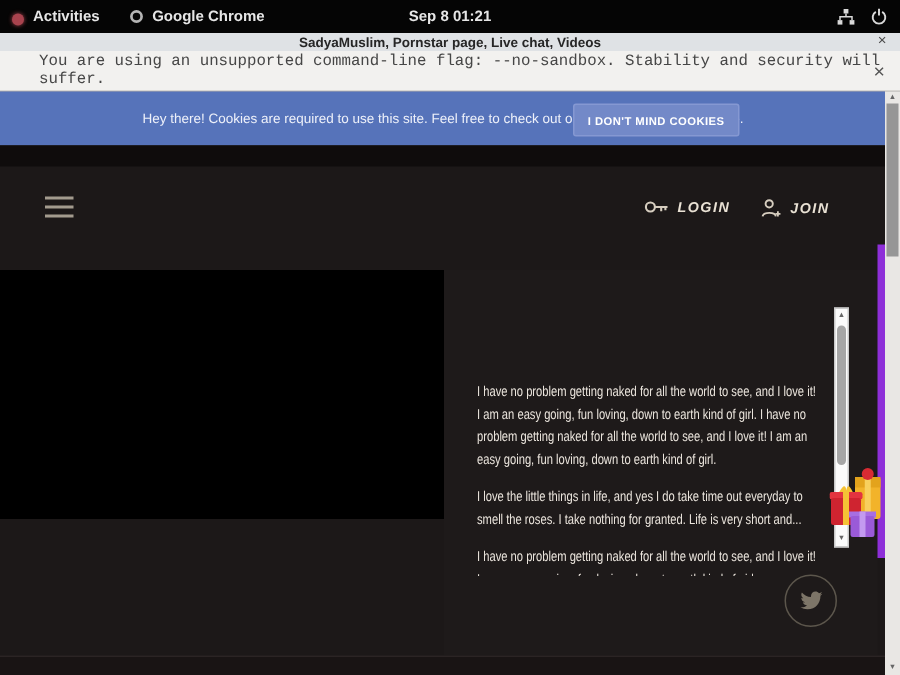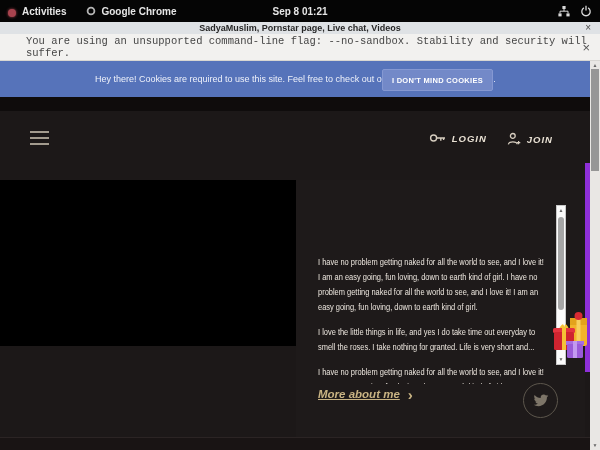--- a/index.html
+++ b/index.html
@@ -149,24 +149,20 @@
       <p>I love the little things in life, and yes I do take time out everyday to smell the roses. I take nothing for granted. Life is very short and...</p>
       <p>I have no problem getting naked for all the world to see, and I love it! I am an easy going, fun loving, down to earth kind of girl.</p>
     </div>
 
     <div class="inner-scroll">
       <div class="scroll-arrow sa-top">▲</div>
       <div class="inner-thumb"></div>
       <div class="scroll-arrow sa-bottom">▼</div>
     </div>
 
-    <div class="more-link">
-      <span class="more-label">More about me</span>
-      <span class="more-chevron">›</span>
-    </div>
 
     <div class="twitter">
       <svg width="16" height="14" viewBox="0 0 24 20">
         <path d="M23 2.3c-.8.4-1.7.6-2.6.8.9-.6 1.6-1.5 2-2.5-.9.5-1.9.9-2.9 1.1C18.6.7 17.4.1 16 .1c-2.5 0-4.5 2-4.5 4.5 0 .4 0 .7.1 1C7.9 5.4 4.6 3.6 2.4.9 2 1.6 1.8 2.3 1.8 3.1c0 1.6.8 2.9 2 3.7-.7 0-1.4-.2-2-.6v.1c0 2.2 1.5 4 3.6 4.4-.4.1-.8.2-1.2.2-.3 0-.6 0-.9-.1.6 1.8 2.2 3.1 4.2 3.1-1.5 1.2-3.5 1.9-5.6 1.9H1c2 1.3 4.4 2 7 2 8.4 0 12.9-6.9 12.9-12.9v-.6c.9-.6 1.6-1.4 2.1-2.3z" fill="#7d7568"></path>
       </svg>
     </div>
 
     <div class="site-footer"></div>
   </div>
 

